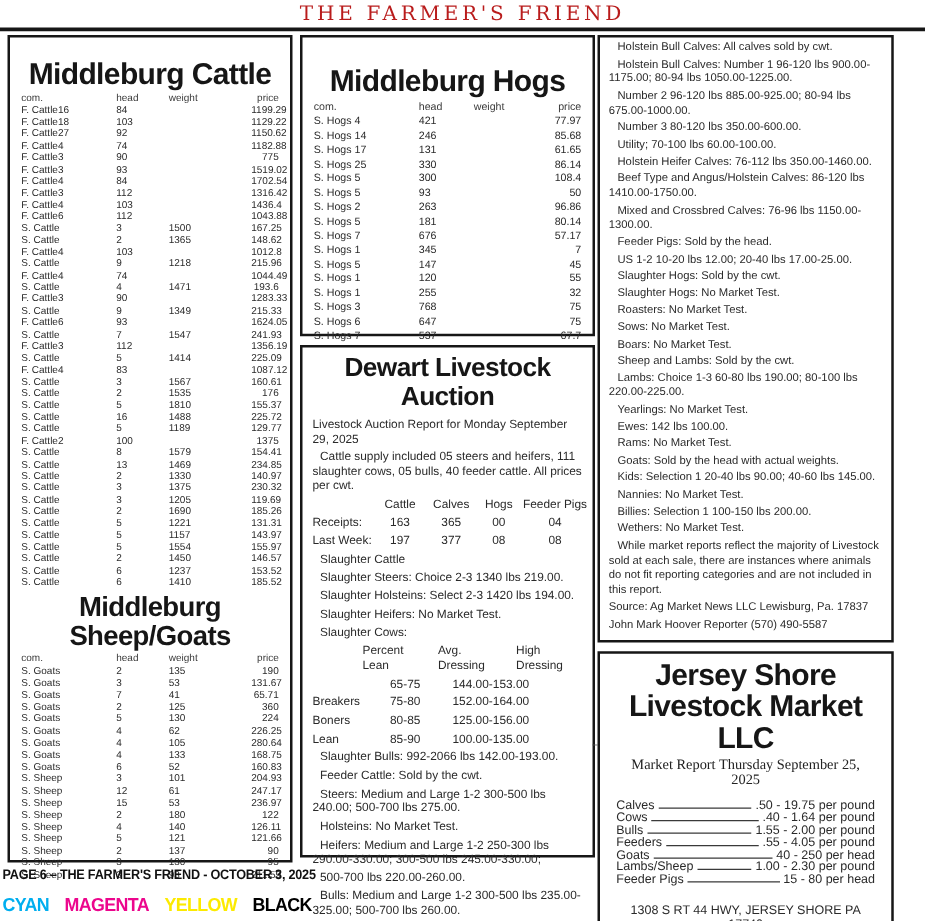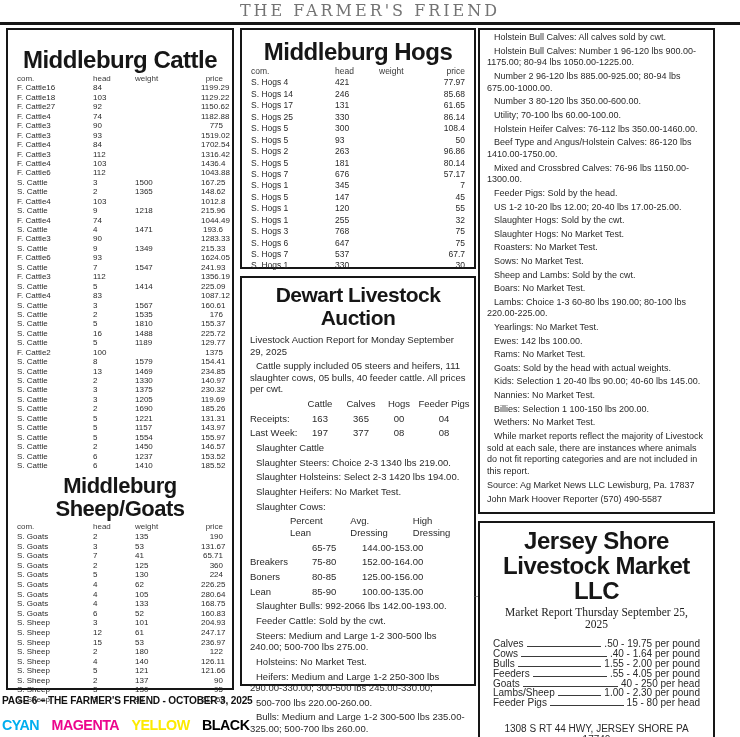--- a/index.html
+++ b/index.html
@@ -1,24 +1,24 @@
 <!DOCTYPE html>
 <html><head>
 <meta charset="utf-8">
 <style>
   html,body{margin:0;padding:0;background:#e8e8e8;}
   .page{position:relative;width:740px;height:737px;background:#ffffff;overflow:hidden;
         font-family:"Liberation Sans",sans-serif;color:#2a2a2a;}
   .masthead{position:absolute;top:1px;left:0;width:100%;text-align:center;
         font-family:"DejaVu Serif","Liberation Serif",serif;font-size:16px;
-        letter-spacing:3px;color:#737373;}
+        letter-spacing:3px;color:#b91c1c;}
   .toprule{position:absolute;top:22px;left:0;width:740px;height:3px;background:#161616;}
   .box{position:absolute;border:2px solid #161616;background:#fff;box-sizing:border-box;}
   .left-box{left:6px;top:28px;width:228px;height:662px;padding:12px 9px;}
-  .hogs-box{left:240px;top:28px;width:236px;height:241px;padding:4px 9px;}
+  .hogs-box{left:240px;top:28px;width:236px;height:241px;padding:18px 9px;}
   .dewart-box{left:240px;top:276px;width:236px;height:410px;padding:0 8px;}
   .report-box{left:478px;top:28px;width:237px;height:486px;padding:2px 7px;}
   .jersey-box{left:478px;top:521px;width:237px;height:231px;padding:0 13px;}
 
   .section-title{text-align:center;font-weight:bold;font-size:24px;line-height:25px;
         letter-spacing:-0.5px;color:#161616;margin:5px 0 2px;}
   .section-title.small{font-size:22px;line-height:23px;}
 
   .trow{display:grid;}
   .grid4{grid-template-columns:76px 42px 66px 1fr;}
@@ -664,22 +664,22 @@
           <div class="r-para">Utility; 70-100 lbs 60.00-100.00.</div>
           <div class="r-para">Holstein Heifer Calves: 76-112 lbs 350.00-1460.00.</div>
           <div class="r-para">Beef Type and Angus/Holstein Calves: 86-120 lbs 1410.00-1750.00.</div>
           <div class="r-para">Mixed and Crossbred Calves:  76-96 lbs 1150.00-1300.00.</div>
           <div class="r-para">Feeder Pigs: Sold by the head.</div>
           <div class="r-para">US 1-2  10-20 lbs 12.00; 20-40 lbs 17.00-25.00.</div>
           <div class="r-para">Slaughter Hogs: Sold by the cwt.</div>
           <div class="r-para">Slaughter Hogs: No Market Test.</div>
           <div class="r-para">Roasters: No Market Test.</div>
           <div class="r-para">Sows: No Market Test.</div>
+          <div class="r-para">Boars: No Market Test.</div>
           <div class="r-para">Sheep and Lambs: Sold by the cwt.</div>
-          <div class="r-para">Boars: No Market Test.</div>
           <div class="r-para">Lambs: Choice 1-3  60-80 lbs 190.00; 80-100 lbs 220.00-225.00.</div>
           <div class="r-para">Yearlings: No Market Test.</div>
           <div class="r-para">Ewes: 142 lbs 100.00.</div>
           <div class="r-para">Rams: No Market Test.</div>
           <div class="r-para">Goats: Sold by the head with actual weights.</div>
           <div class="r-para">Kids: Selection 1  20-40 lbs 90.00; 40-60 lbs 145.00.</div>
           <div class="r-para">Nannies: No Market Test.</div>
           <div class="r-para">Billies: Selection 1  100-150 lbs 200.00.</div>
           <div class="r-para">Wethers: No Market Test.</div>
           <div class="r-para">While market reports reflect the majority of Livestock sold at each sale, there are instances where animals do not fit reporting categories and are not included in this report.</div>

